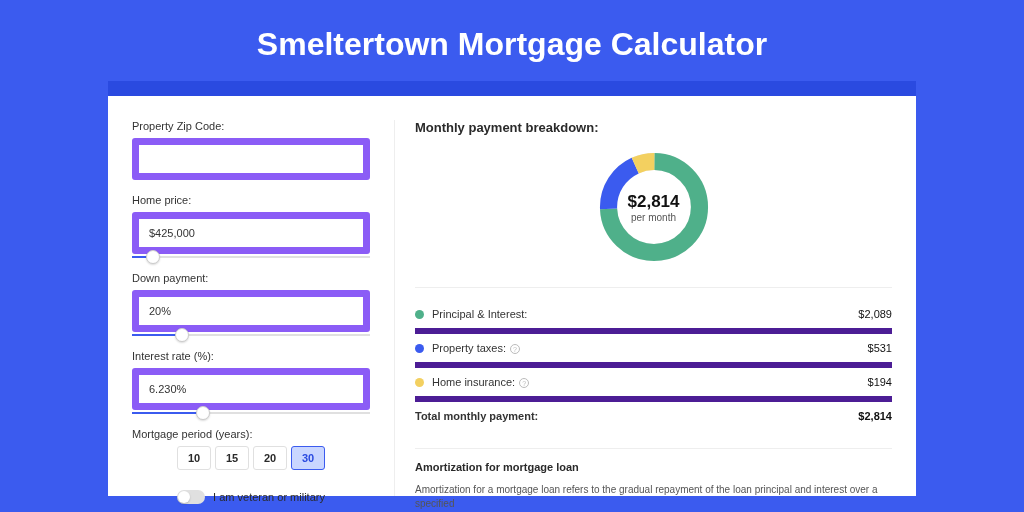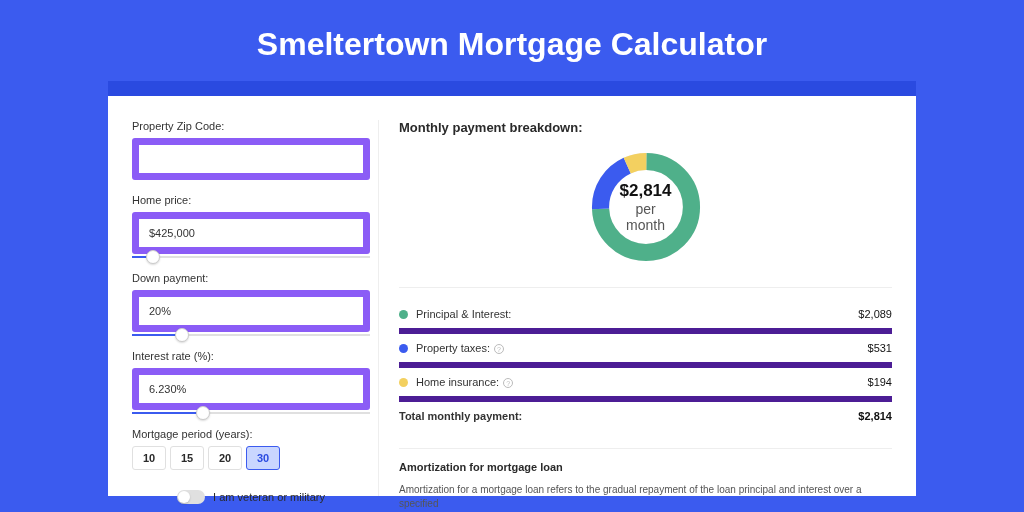--- a/index.html
+++ b/index.html
@@ -27,21 +27,21 @@
     background: #2a4ae0;
     margin: 0 108px;
     padding: 15px 0 0 0;
     border-radius: 0;
   }
   .panel {
     background: #fff;
     margin: 0;
     padding: 24px 24px 0 24px;
     display: flex;
-    gap: 8px;
+    gap: 24px;
     height: 400px;
   }
   .left {
     flex: 0 0 238px;
     font-size: 11px;
     color: #2a2a2a;
   }
   .right {
     flex: 1;
     font-size: 11px;
@@ -88,20 +88,21 @@
     top: -6px;
     box-shadow: 0 1px 2px rgba(0,0,0,0.15);
   }
   .dp-row { display: flex; gap: 8px; }
   .dp-row .text-input:first-child { flex: 1.8; }
   .dp-row .text-input:last-child { flex: 1; }
   .period-row {
     display: flex;
     gap: 4px;
     margin-top: 6px;
+    margin-left: 45px;
   }
   .period-btn {
     flex: 0 0 auto;
     width: 34px;
     text-align: center;
     padding: 5px 0;
     border: 1px solid #e0e0e0;
     border-radius: 3px;
     font-size: 11px;
     font-weight: 600;
@@ -163,21 +164,21 @@
     left: 50%;
     transform: translate(-50%, -50%);
     text-align: center;
   }
   .donut-center .val {
     font-size: 17px;
     font-weight: 800;
     color: #111;
   }
   .donut-center .sub {
-    font-size: 14px;
+    font-size: 10px;
     color: #555;
   }
   .breakdown {
     margin-top: 10px;
   }
   .brow {
     display: flex;
     align-items: center;
     padding: 8px 0;
     border-bottom: 6px solid #4c1d95;

